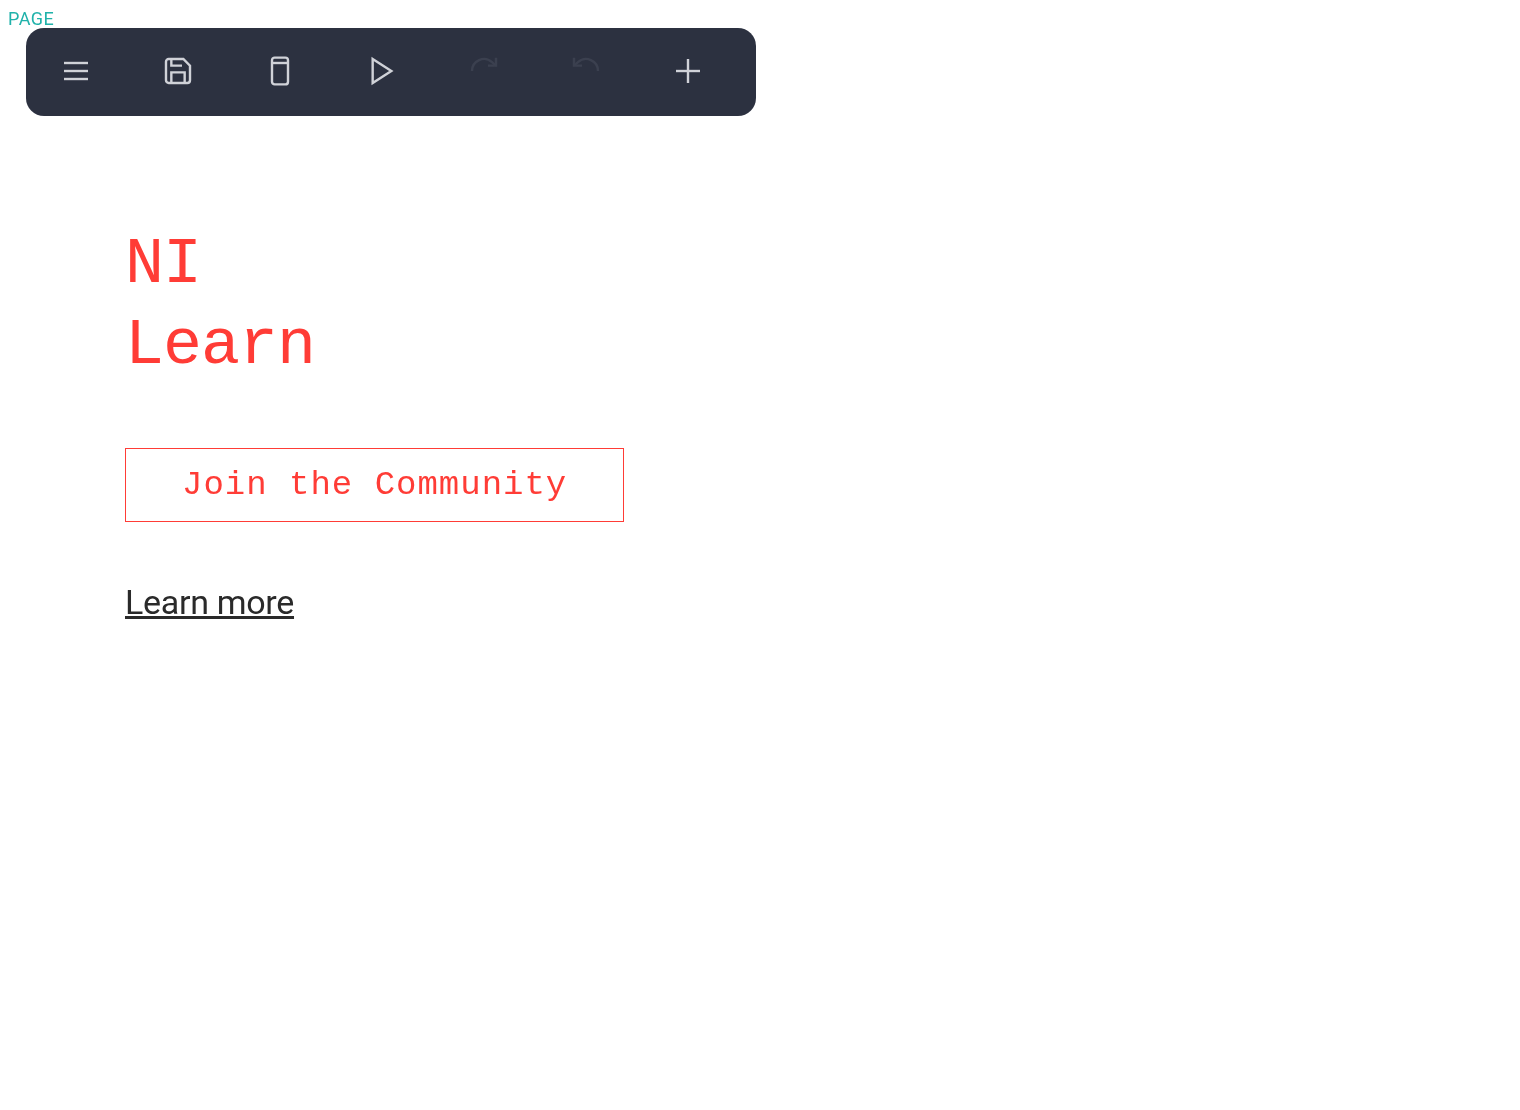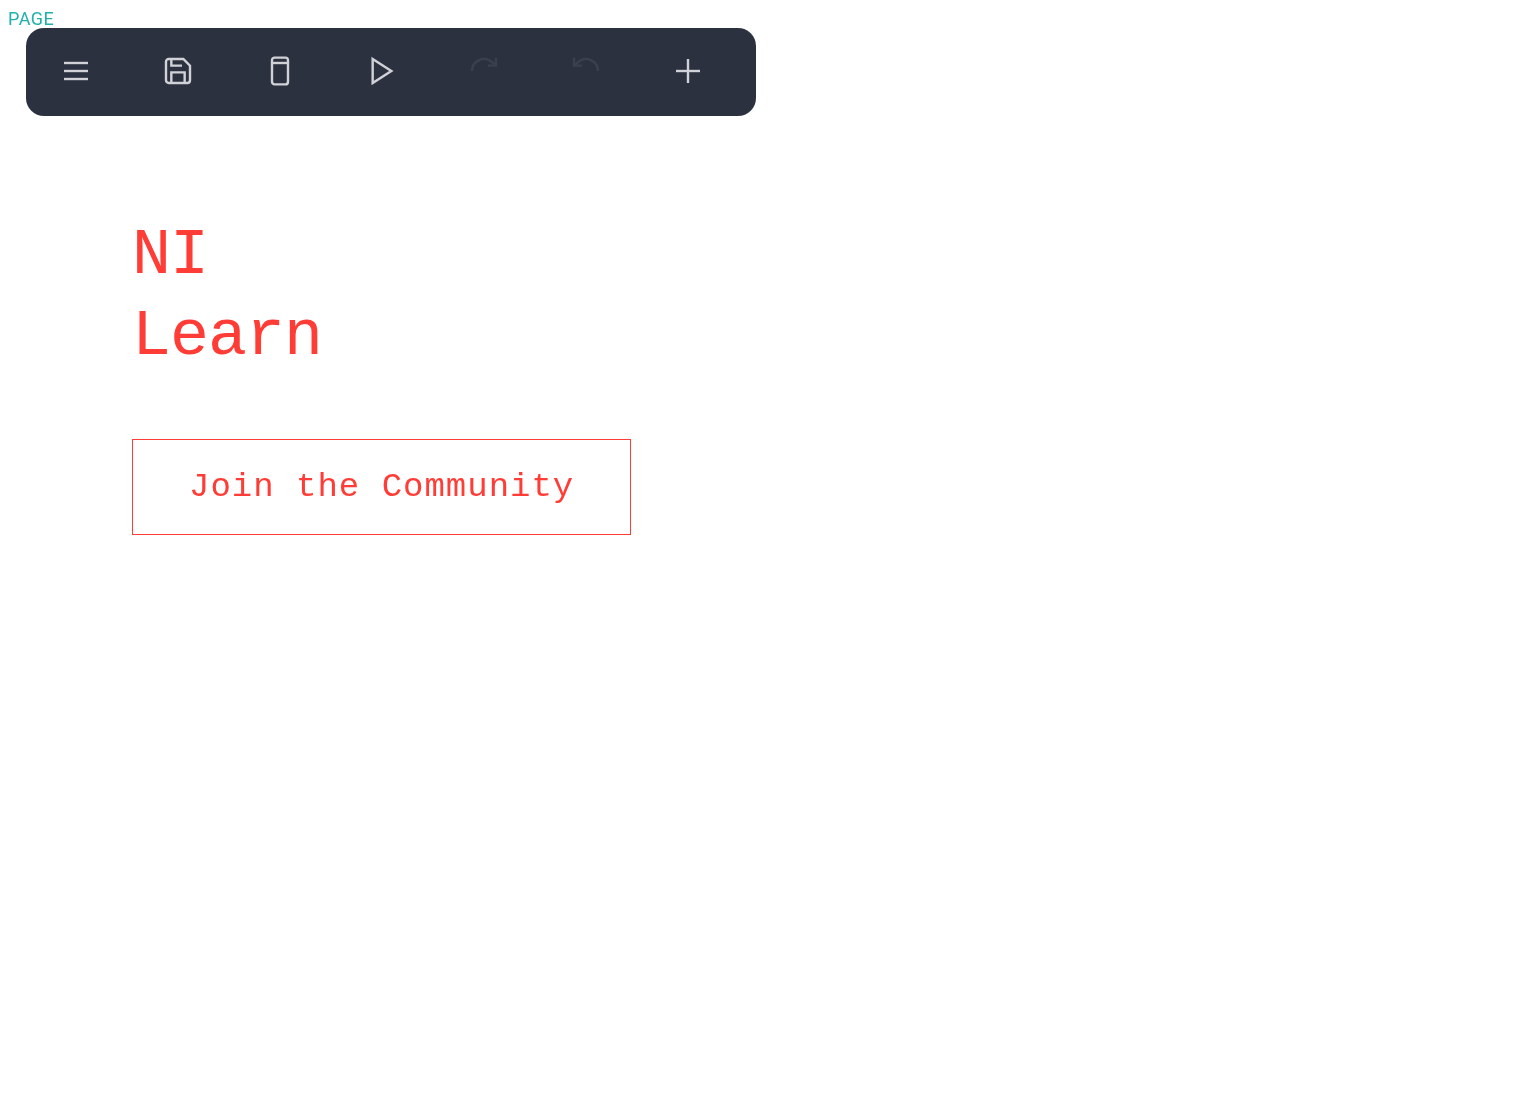--- a/index.html
+++ b/index.html
@@ -57,24 +57,23 @@
       opacity: 0.5;
     }
 
     .toolbar-btn svg {
       width: 32px;
       height: 32px;
     }
 
     .content {
       position: absolute;
-      top: 216px;
+      top: 225px;
       left: 125px;
       max-width: 770px;
-      margin-left: 7px;
     }
 
     .heading {
       font-family: "Courier New", Courier, monospace;
       font-size: 65px;
       font-weight: 500;
       color: #ff3c36;
       line-height: 1.25;
       letter-spacing: -1px;
       margin-bottom: 60px;
@@ -90,21 +89,21 @@
     }
 
     .join-button {
       display: inline-block;
       font-family: "Courier New", Courier, monospace;
       font-size: 34px;
       font-weight: 500;
       color: #ff3c36;
       border: 1.5px solid #ff3c36;
       background: transparent;
-      padding: 28px 56px;
+      padding: 17px 56px;
       cursor: pointer;
       letter-spacing: 1px;
       margin-bottom: 60px;
     }
 
     .learn-more {
       font-size: 34px;
       color: #2a2a2a;
       text-decoration: underline;
       cursor: pointer;
@@ -184,13 +183,16 @@
 
 <div class="content">
   <h1 class="heading">
     <span>NI</span><br>
     <span>Learn</span><br>
   </h1>
 
 
   <button class="join-button">Join the Community</button>
 
+  <div>
+    <a class="learn-more">Learn more</a>
+  </div>
 </div>
 
 </body></html>

